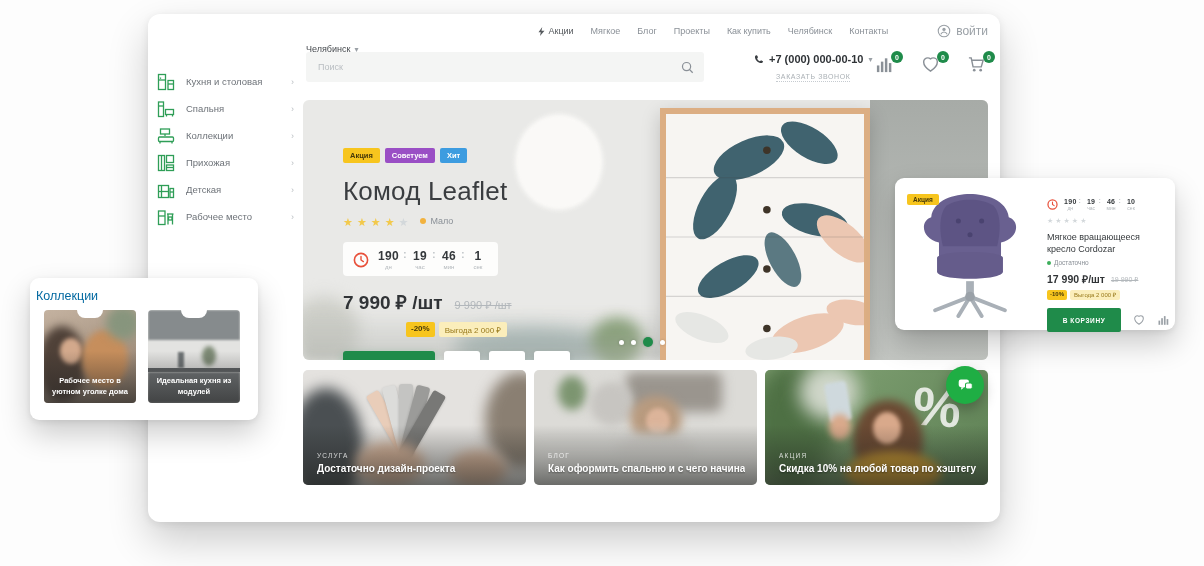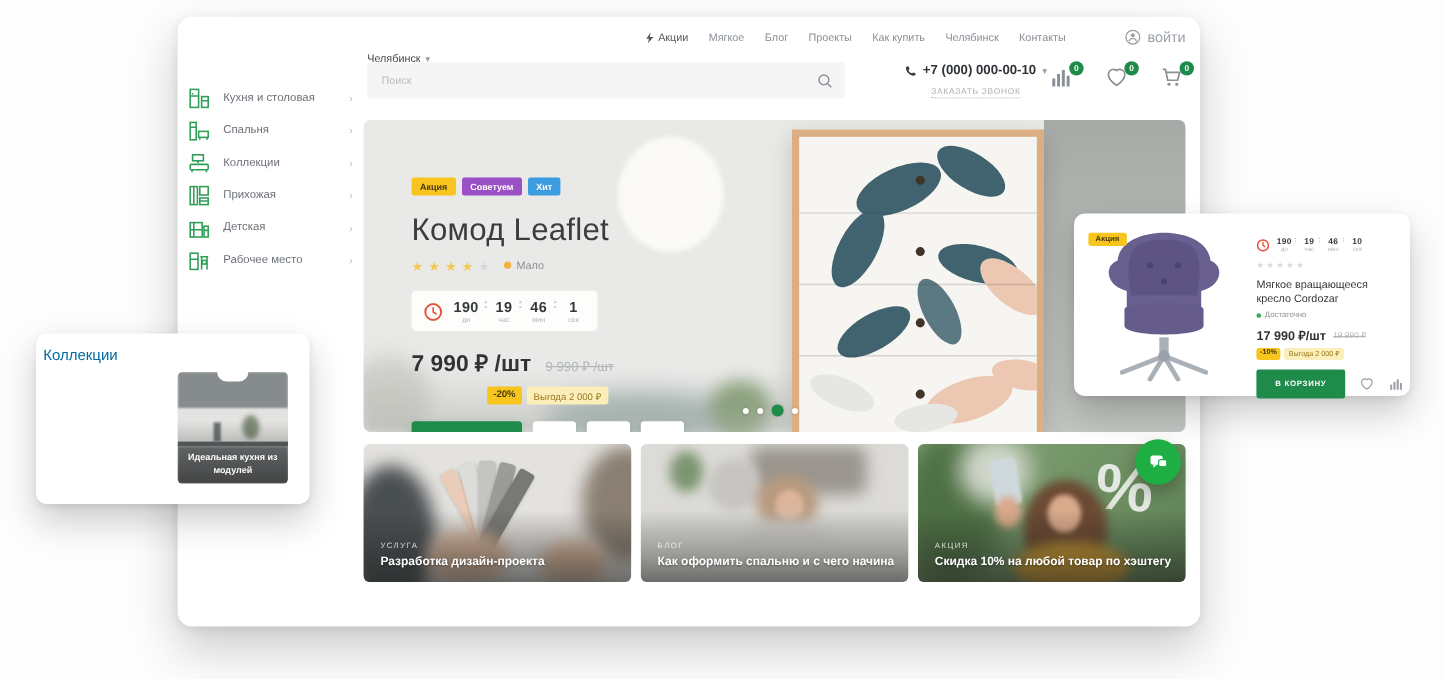--- a/index.html
+++ b/index.html
@@ -470,21 +470,21 @@
         <div class="blob" style="left:182px;top:2px;width:72px;height:96px;background:#8a7f72;filter:blur(7px)"></div>
         <span class="fan" style="background:#e9cdb9;transform:rotate(-30deg)"></span>
         <span class="fan" style="background:#dcdcda;transform:rotate(-15deg)"></span>
         <span class="fan" style="background:#c4c4c2"></span>
         <span class="fan" style="background:#9b9b99;transform:rotate(15deg)"></span>
         <span class="fan" style="background:#787876;transform:rotate(30deg)"></span>
         <div class="blob" style="left:52px;top:72px;width:70px;height:44px;background:#d8b49a;filter:blur(6px)"></div>
         <div class="blob" style="left:146px;top:80px;width:58px;height:38px;background:#d8b49a;filter:blur(6px)"></div>
         <div class="shade"></div>
         <span class="btag">УСЛУГА</span>
-        <span class="btitle">Разработка дизайн-проекта</span>
+        <span class="btitle">Достаточно дизайн-проекта</span>
       </div>
       <div class="banner b2">
         <div class="blob" style="left:92px;top:2px;width:96px;height:40px;background:#9a958e;filter:blur(6px);border-radius:8px"></div>
         <div class="blob" style="left:24px;top:6px;width:28px;height:34px;background:#7c9570;filter:blur(5px)"></div>
         <div class="blob" style="left:56px;top:12px;width:44px;height:44px;background:#c7c5c1;filter:blur(4px)"></div>
         <div class="blob" style="left:96px;top:26px;width:52px;height:46px;background:#b89a7e;filter:blur(5px)"></div>
         <div class="blob" style="left:112px;top:38px;width:24px;height:26px;background:#dcb49a;filter:blur(2px)"></div>
         <div class="blob" style="left:82px;top:62px;width:80px;height:46px;background:#d4d2cd;filter:blur(6px)"></div>
         <div class="blob" style="left:-10px;bottom:-18px;width:250px;height:52px;background:#e9e8e4;filter:blur(8px);border-radius:10px"></div>
         <div class="shade"></div>
@@ -502,20 +502,29 @@
         <div class="blob" style="left:80px;top:82px;width:96px;height:42px;background:#c9972f;filter:blur(5px)"></div>
         <div class="shade"></div>
         <span class="btag">АКЦИЯ</span>
         <span class="btitle">Скидка 10% на любой товар по хэштегу</span>
       </div>
     </div>
   </section>
 
   <aside class="collections">
     <div class="coll-title">Коллекции</div>
+    <div class="coll-card c0 cc0">
+      <div class="blob" style="position:absolute;left:-6px;top:16px;width:48px;height:76px;background:#4f4138;filter:blur(4px);border-radius:50%"></div>
+      <div class="blob" style="position:absolute;left:16px;top:28px;width:22px;height:26px;background:#d3a98c;filter:blur(2px);border-radius:50%"></div>
+      <div class="blob" style="position:absolute;left:38px;top:20px;width:46px;height:58px;background:#c68e5c;filter:blur(3px);border-radius:50%"></div>
+      <div class="blob" style="position:absolute;left:62px;top:-4px;width:34px;height:34px;background:#87957d;filter:blur(5px);border-radius:50%"></div>
+      <div class="shade"></div>
+      <span class="notch"></span>
+      <span class="coll-label">Рабочее место в уютном уголке дома</span>
+    </div>
     <div class="coll-card c1 cc1">
       <div style="position:absolute;left:0;top:0;width:92px;height:30px;background:#868b8d;filter:blur(1px)"></div>
       <div style="position:absolute;left:0;top:58px;width:92px;height:4px;background:#5f6365"></div>
       <div style="position:absolute;left:0;top:62px;width:92px;height:31px;background:#75797b;filter:blur(1px)"></div>
       <div class="blob" style="position:absolute;left:54px;top:36px;width:14px;height:20px;background:#7d8a75;filter:blur(2px);border-radius:50%"></div>
       <div style="position:absolute;left:30px;top:42px;width:6px;height:16px;background:#6e7375;filter:blur(1px)"></div>
       <div class="shade"></div>
       <span class="notch"></span>
       <span class="coll-label">Идеальная кухня из модулей</span>
     </div>

